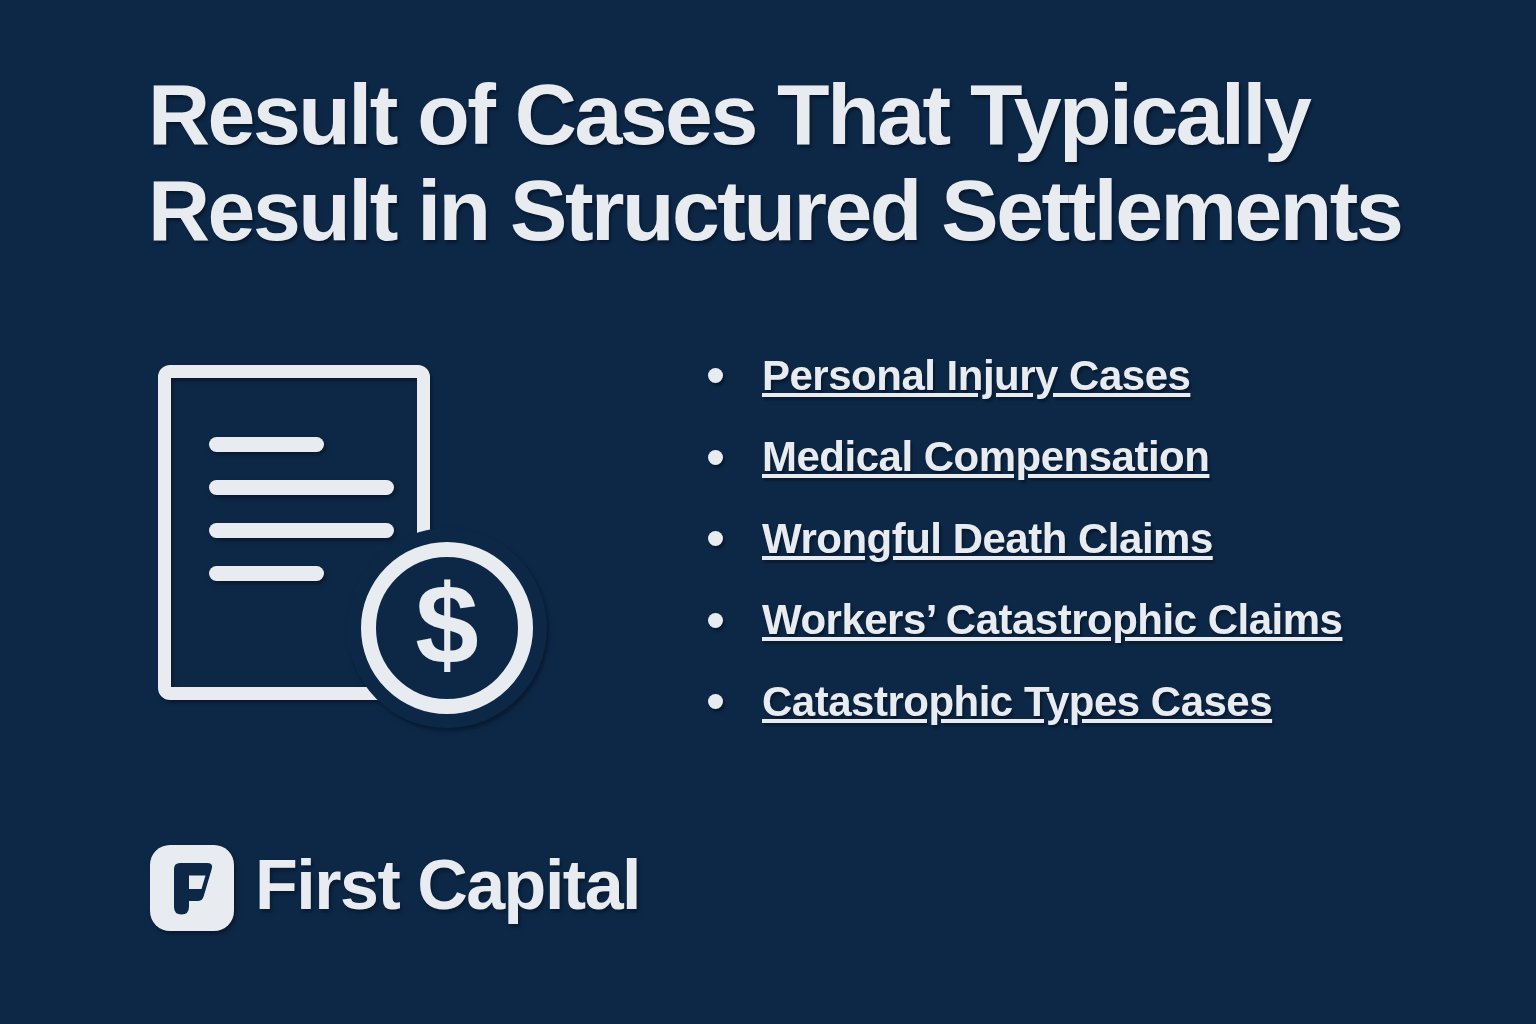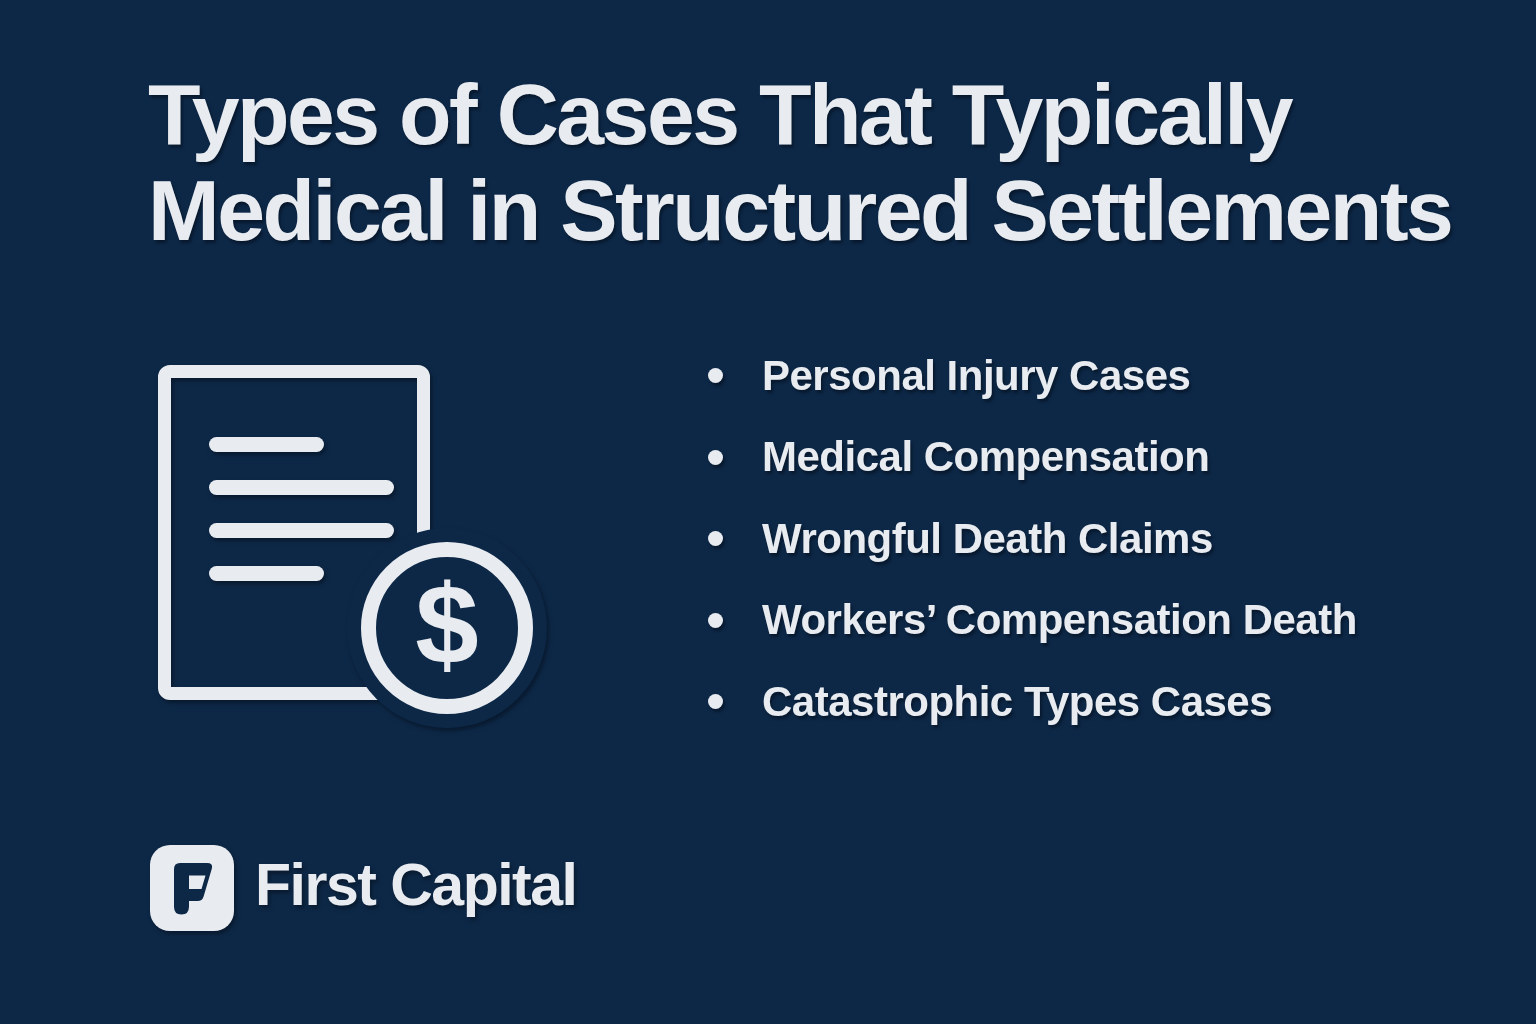--- a/index.html
+++ b/index.html
@@ -76,20 +76,21 @@
     color:var(--fg);
     line-height:1;
     padding-bottom:6px;
   }
 
   
   .bullets{
     position:absolute;
     left:708px;top:354px;
     list-style:none;
+    text-decoration:underline;
   }
   .bullets li{
     display:flex;
     align-items:center;
     height:43px;
     margin-bottom:38.5px;
   }
   .bullet-dot{
     width:15px;height:15px;
     border-radius:50%;
@@ -114,35 +115,35 @@
     display:flex;
     align-items:center;
     gap:21px;
     filter:drop-shadow(2px 3px 2px var(--shadow));
   }
   .brand-mark{
     width:84px;height:86px;
     flex:0 0 auto;
   }
   .brand-name{
-    font-size:59px;
+    font-size:70px;
     font-weight:bold;
     letter-spacing:-1.5px;
     white-space:nowrap;
     padding-bottom:6px;
   }
 </style>
 </head>
 <body>
 
 <div class="canvas">
 
   <h1 class="title">
-    <span>Types of Cases That Typically</span>
-    <span>Medical in Structured Settlements</span>
+    <span>Result of Cases That Typically</span>
+    <span>Result in Structured Settlements</span>
   </h1>
 
   <div class="icon-wrap">
     <div class="doc">
       <div class="doc-line l1"></div>
       <div class="doc-line l2"></div>
       <div class="doc-line l3"></div>
       <div class="doc-line l4"></div>
     </div>
     <div class="coin">
@@ -158,21 +159,21 @@
     <li>
       <span class="bullet-dot"></span>
       <span class="bullet-label">Medical Compensation</span>
     </li>
     <li>
       <span class="bullet-dot"></span>
       <span class="bullet-label">Wrongful Death Claims</span>
     </li>
     <li>
       <span class="bullet-dot"></span>
-      <span class="bullet-label">Workers’ Compensation Death</span>
+      <span class="bullet-label">Workers’ Catastrophic Claims</span>
     </li>
     <li>
       <span class="bullet-dot"></span>
       <span class="bullet-label">Catastrophic Types Cases</span>
     </li>
   </ul>
 
   <div class="brand">
     <div class="brand-mark">
       <svg viewBox="0 0 84 86" width="84" height="86" aria-hidden="true">

